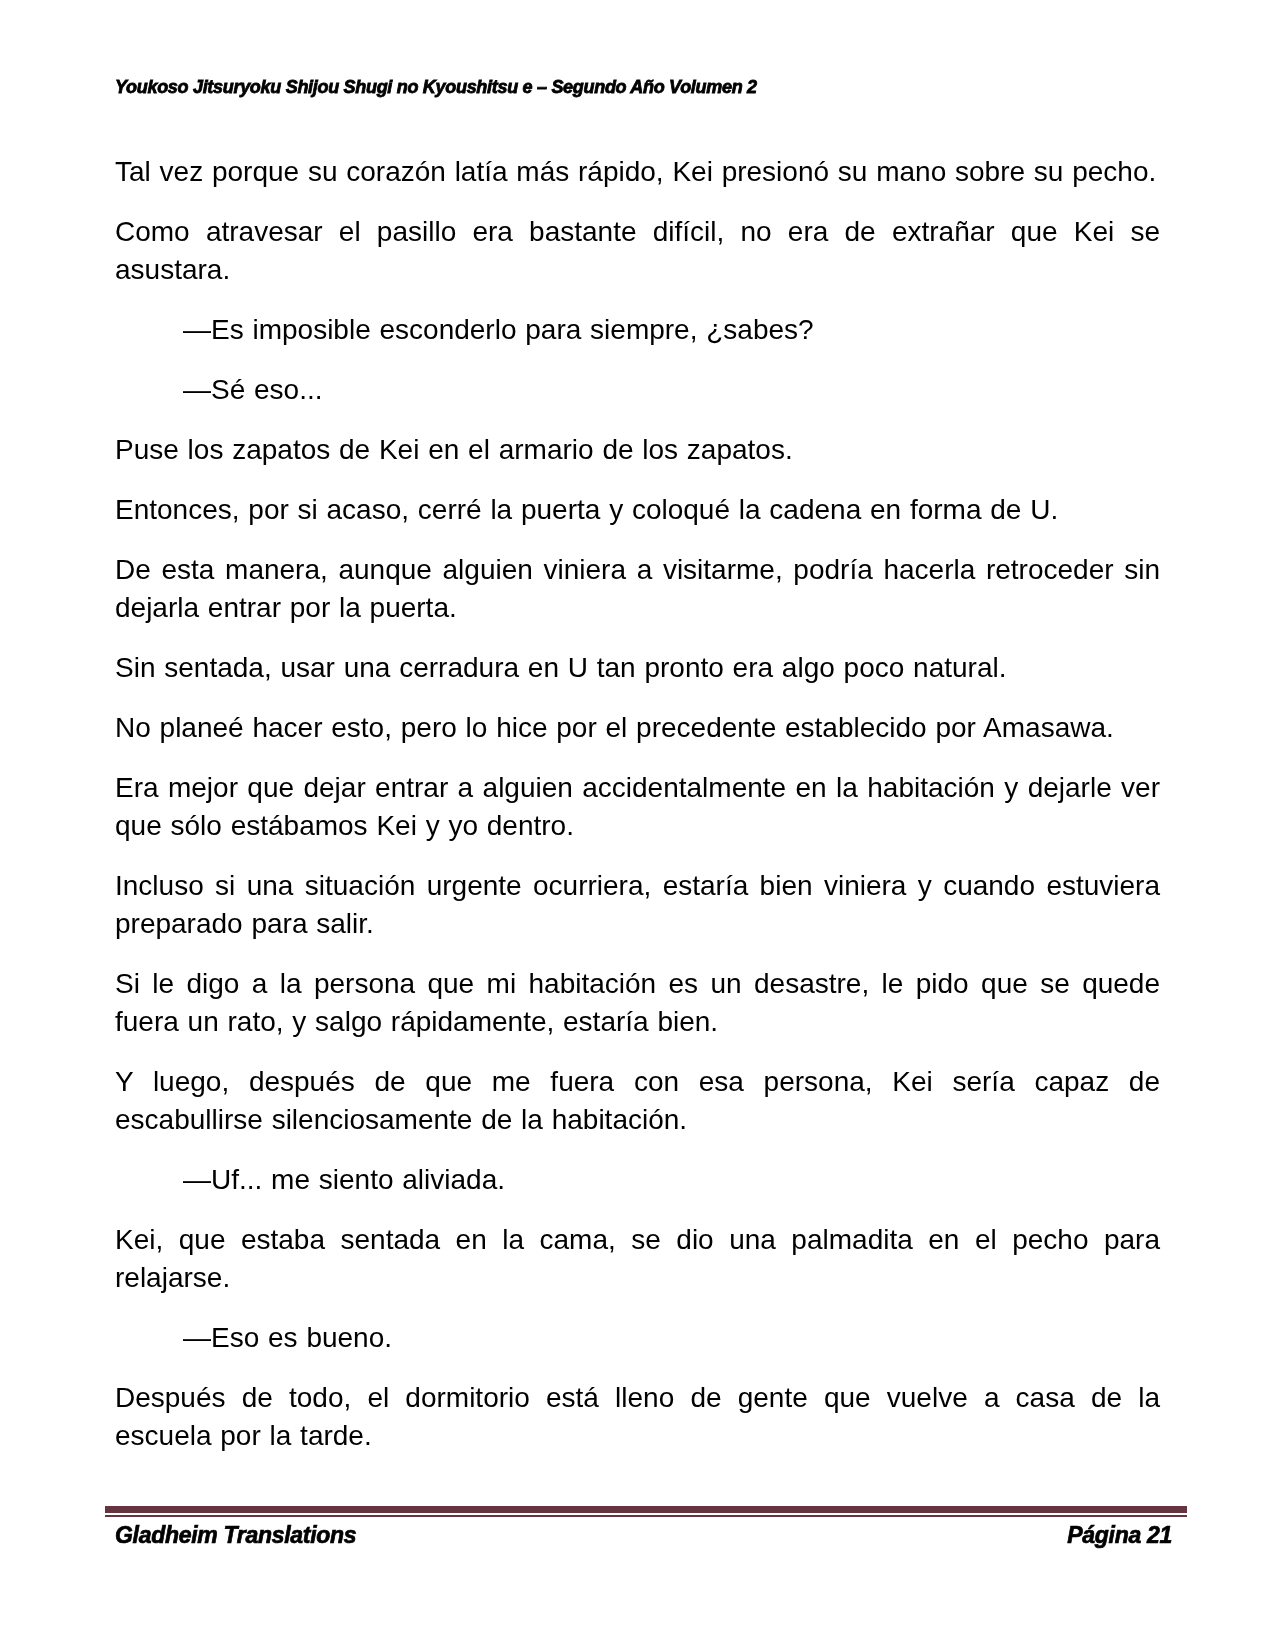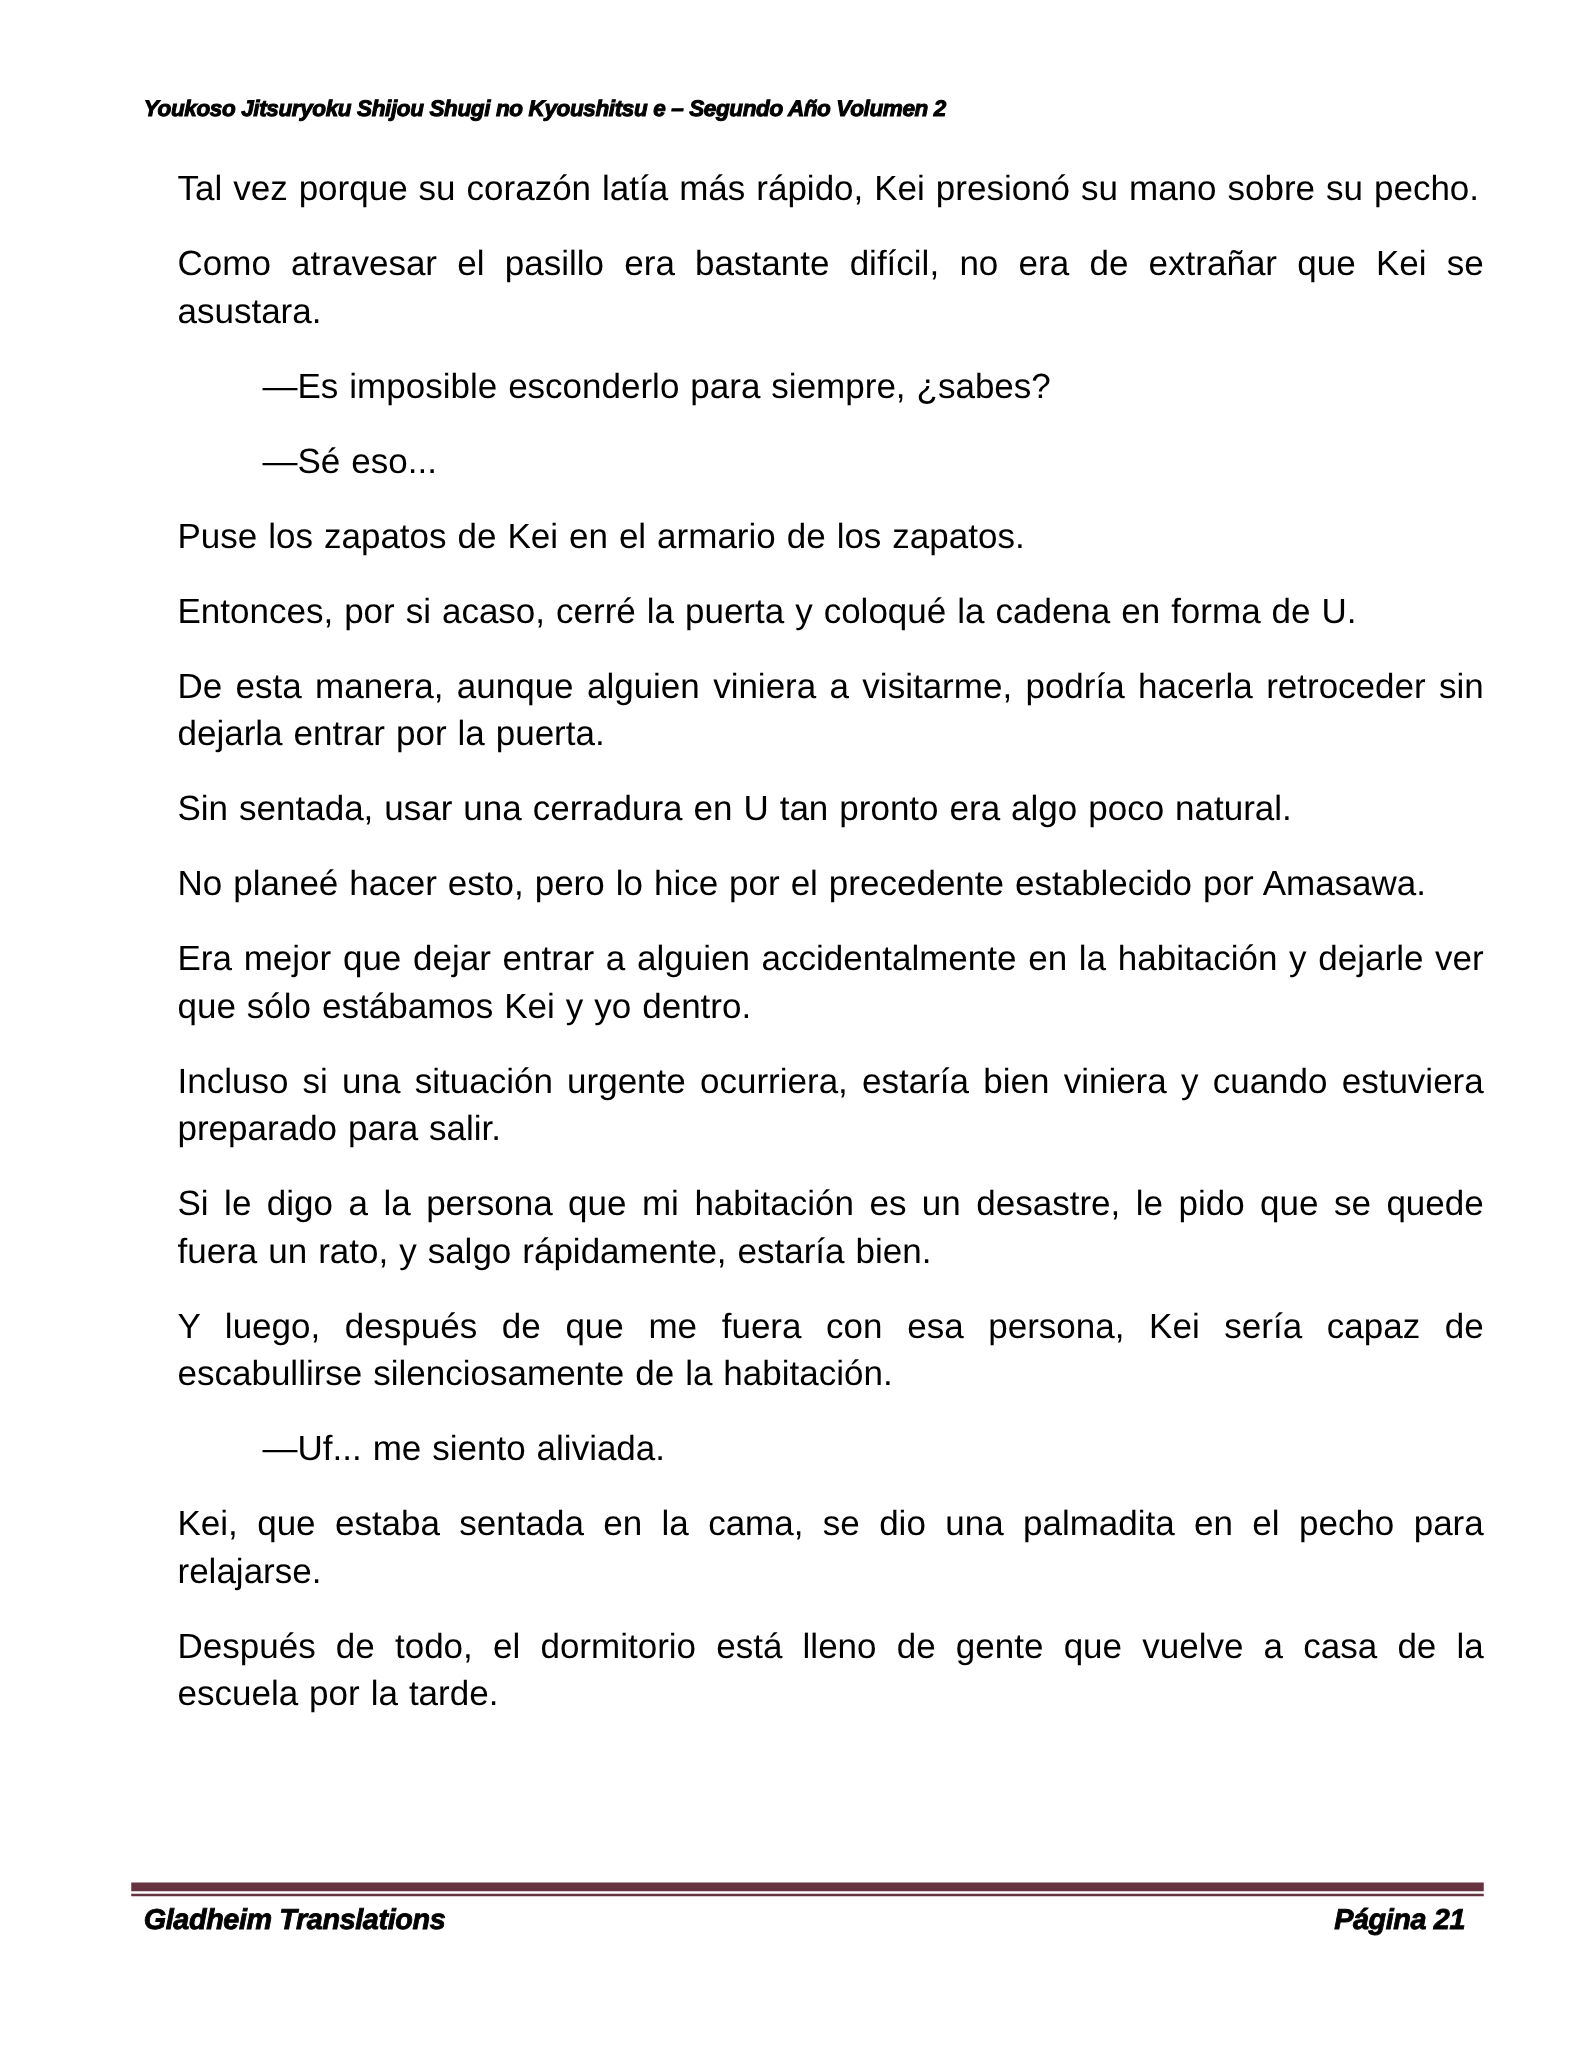--- a/index.html
+++ b/index.html
@@ -30,24 +30,23 @@
     line-height: 30px;
     font-weight: bold;
     font-style: italic;
     letter-spacing: -0.3px;
     white-space: nowrap;
     -webkit-text-stroke: 0.8px currentColor;
   }
 
   .content {
     position: absolute;
-    top: 132px;
+    top: 153px;
     left: 115px;
     width: 1045px;
-    margin-left: 27px;
   }
 
   .content p {
     font-size: 28px;
     line-height: 38px;
     text-align: justify;
     text-align-last: left;
     margin-bottom: 22px;
     word-spacing: 1px;
   }
@@ -100,20 +99,21 @@
       <p class="body">Entonces, por si acaso, cerré la puerta y coloqué la cadena en forma de U.</p>
       <p class="body">De esta manera, aunque alguien viniera a visitarme, podría hacerla retroceder sin dejarla entrar por la puerta.</p>
       <p class="body">Sin sentada, usar una cerradura en U tan pronto era algo poco natural.</p>
       <p class="body">No planeé hacer esto, pero lo hice por el precedente establecido por Amasawa.</p>
       <p class="body">Era mejor que dejar entrar a alguien accidentalmente en la habitación y dejarle ver que sólo estábamos Kei y yo dentro.</p>
       <p class="body">Incluso si una situación urgente ocurriera, estaría bien viniera y cuando estuviera preparado para salir.</p>
       <p class="body">Si le digo a la persona que mi habitación es un desastre, le pido que se quede fuera un rato, y salgo rápidamente, estaría bien.</p>
       <p class="body">Y luego, después de que me fuera con esa persona, Kei sería capaz de escabullirse silenciosamente de la habitación.</p>
       <p class="dialogue">—Uf... me siento aliviada.</p>
       <p class="body">Kei, que estaba sentada en la cama, se dio una palmadita en el pecho para relajarse.</p>
+      <p class="dialogue">—Eso es bueno.</p>
       <p class="body">Después de todo, el dormitorio está lleno de gente que vuelve a casa de la escuela por la tarde.</p>
     </div>
 
   <div class="footer">
     <div class="rule-thick"></div>
     <div class="rule-thin"></div>
     <div class="footer-row">
       <span>Gladheim Translations</span>
       <span>Página 21</span>
     </div>

